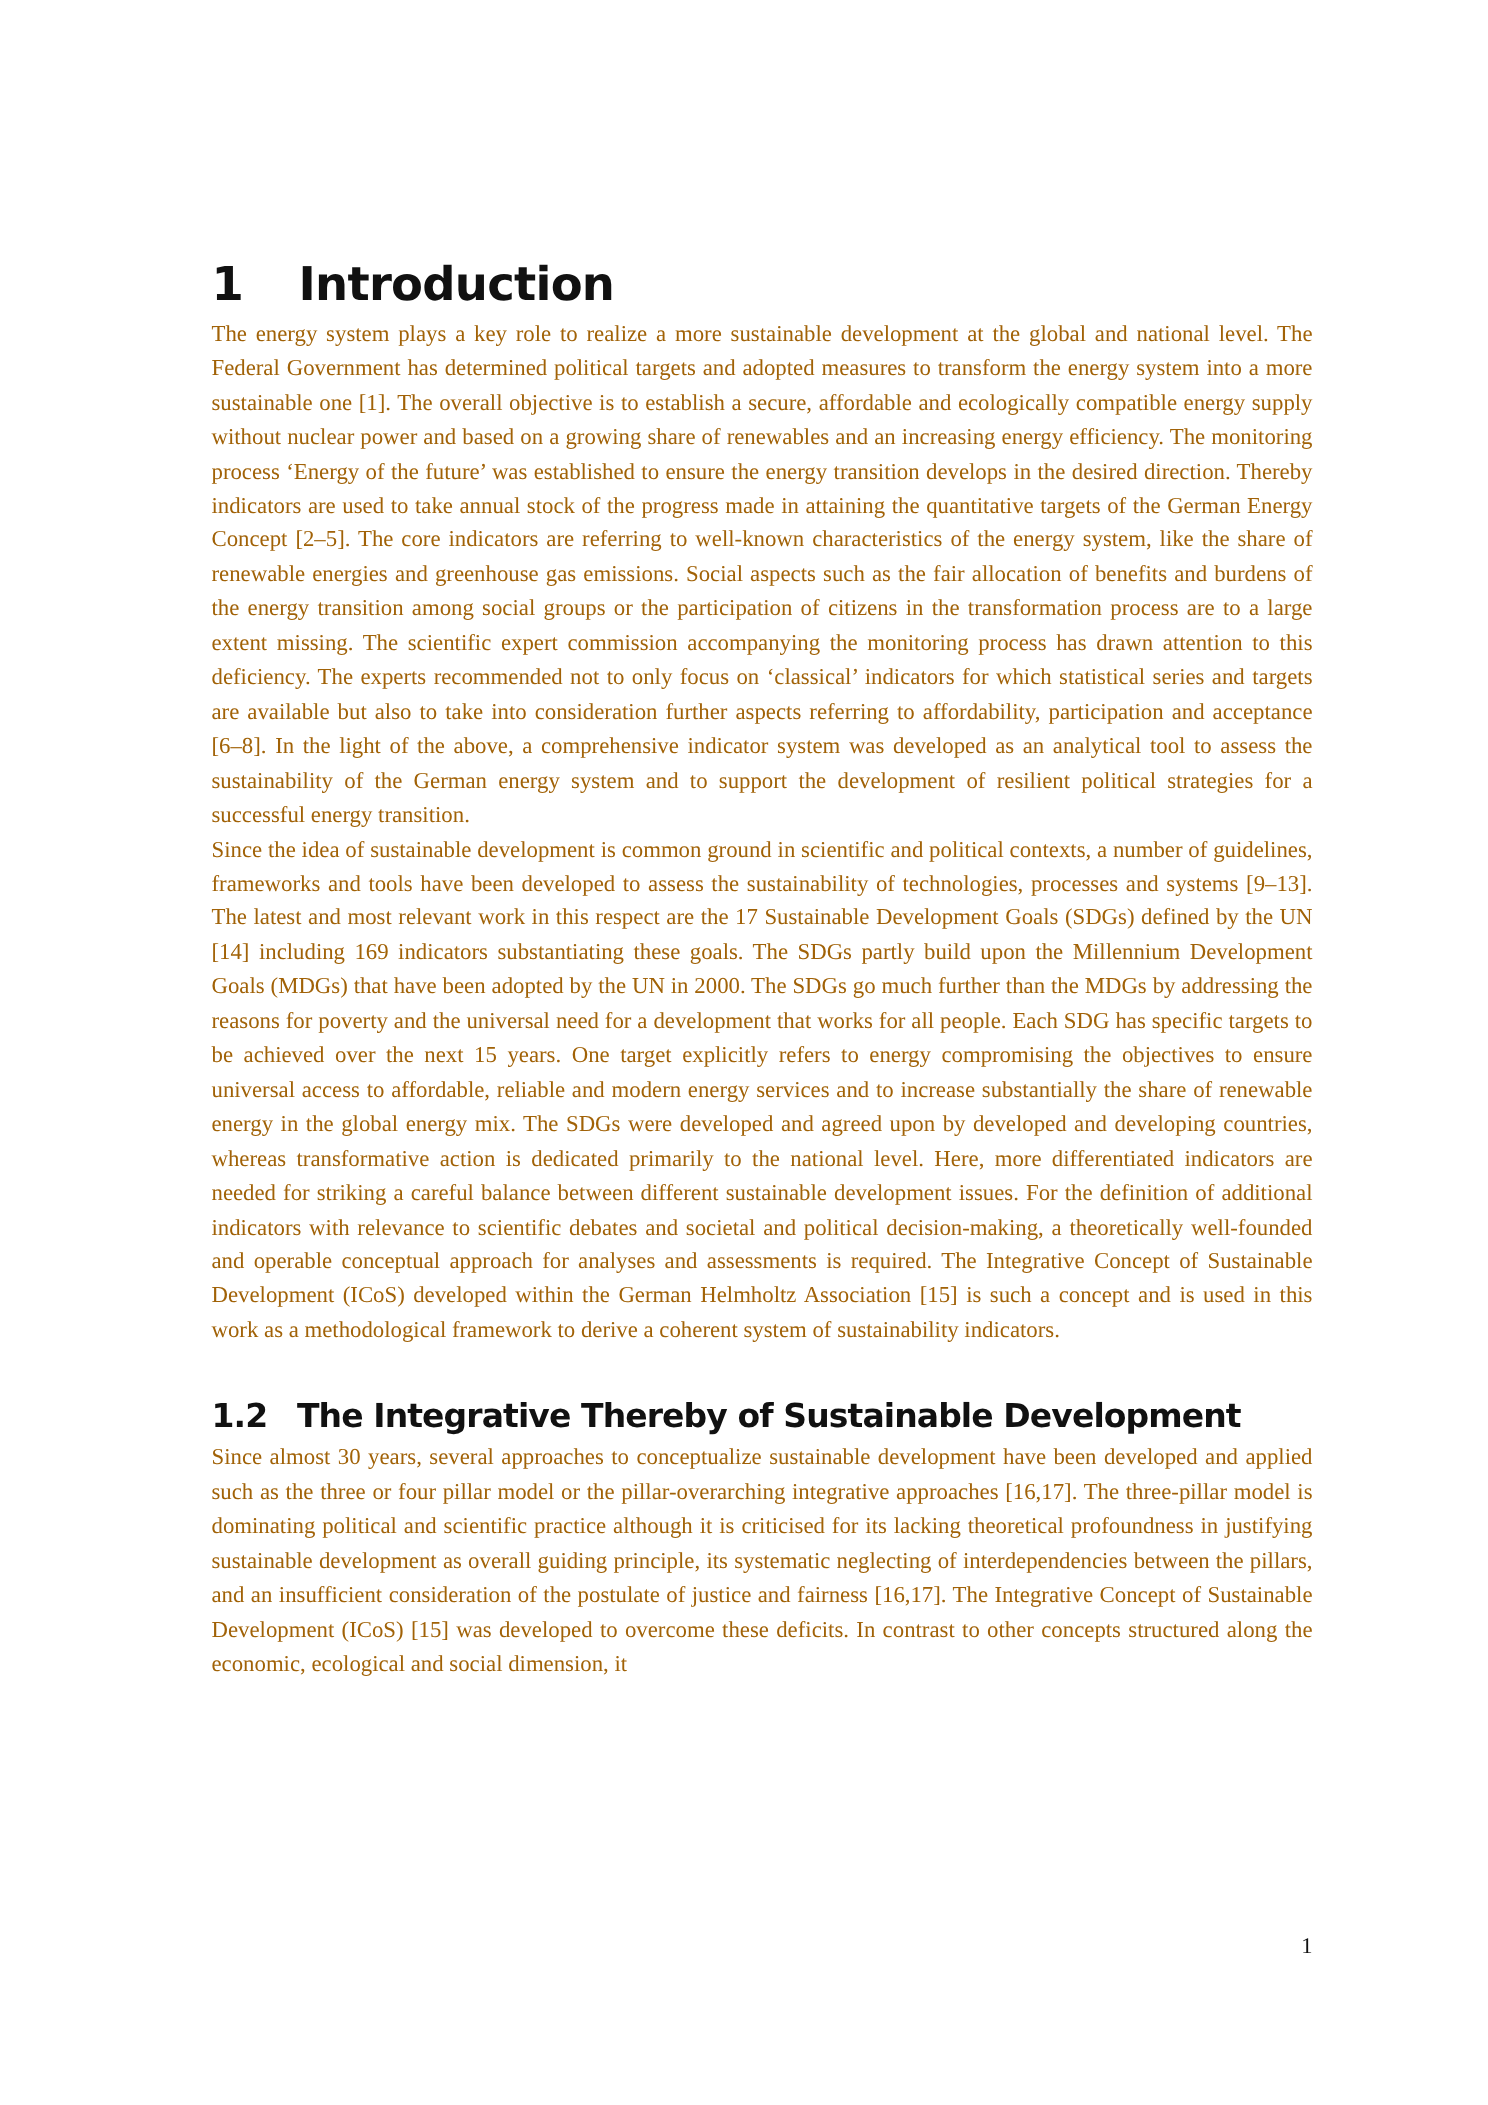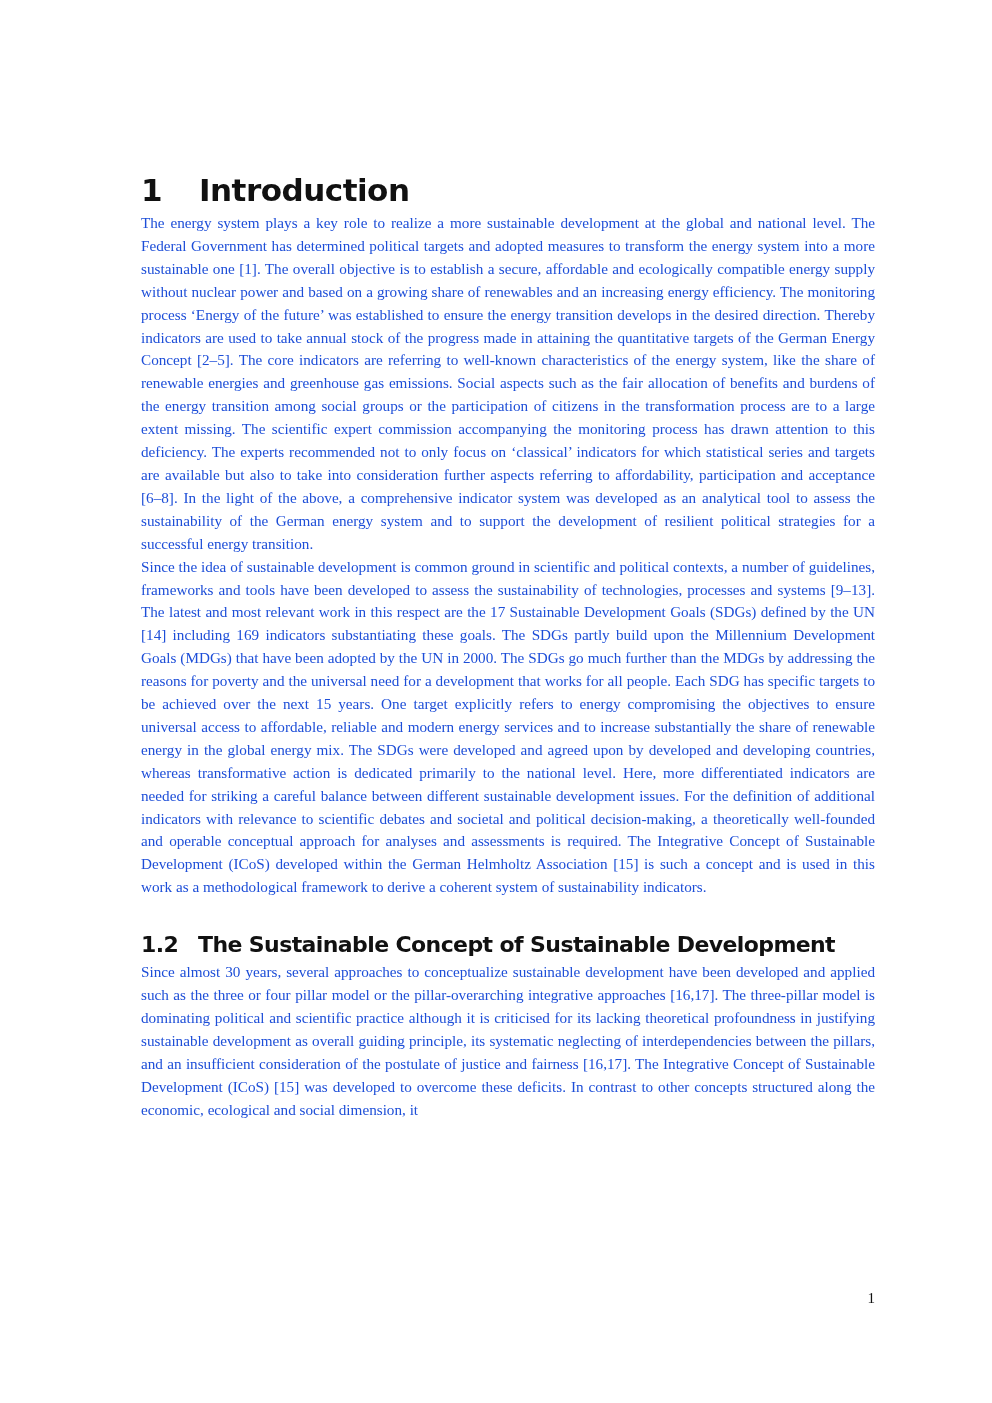--- a/index.html
+++ b/index.html
@@ -25,21 +25,21 @@
       letter-spacing: -0.6px;
       color: #111;
     }
     h2.section .num { display: inline-block; width: 57px; }
     p.body {
       font-family: "Liberation Serif", serif;
       font-size: 15.2px;
       line-height: 22.9px;
       text-align: justify;
       margin: 0;
-      color: #1d4ed8;
+      color: #a16207;
       hyphens: manual;
     }
     .p1 { margin-top: 30px; }
     .p2 { margin-top: 12px; }
     .h2wrap { margin-top: 30px; }
     .p3 { margin-top: 14px; }
     .pagenum {
       position: absolute; left: 860px; top: 1290px; width: 15px; text-align: right;
       font-family: "Liberation Serif", serif; font-size: 15px; color: #111;
     }
@@ -52,21 +52,21 @@
 
     <h1 class="chapter">
       <span class="num">1</span><span>Introduction</span>
     </h1>
 
     <p class="body p1">The energy system plays a key role to realize a more sustainable development at the global and national level. The Federal Government has determined political targets and adopted measures to transform the energy system into a more sustainable one [1]. The overall objective is to establish a secure, affordable and ecologically com­patible energy supply without nuclear power and based on a growing share of renewables and an increasing energy efficiency. The monitoring process ‘Energy of the future’ was established to ensure the energy transition develops in the desired direction. Thereby indicators are used to take annual stock of the progress made in attaining the quantitative targets of the German Energy Concept [2–5]. The core indicators are referring to well-known characteristics of the energy system, like the share of renewable energies and greenhouse gas emissions. Social aspects such as the fair allocation of benefits and burdens of the energy transition among social groups or the participation of citizens in the transformation process are to a large extent missing. The scientific expert commission accompanying the monitoring process has drawn attention to this deficiency. The experts recommended not to only focus on ‘classical’ indicators for which statistical series and targets are available but also to take into consideration further aspects referring to affordability, participation and ac­ceptance [6–8]. In the light of the above, a comprehensive indicator system was developed as an analytical tool to assess the sustainability of the German energy system and to support the development of resilient political strategies for a successful energy transition.</p>
     <p class="body p2">Since the idea of sustainable development is common ground in scientific and political contexts, a number of guidelines, frameworks and tools have been developed to assess the sustainability of technologies, processes and systems [9–13]. The latest and most relevant work in this respect are the 17 Sustainable Development Goals (SDGs) defined by the UN [14] including 169 indicators substantiating these goals. The SDGs partly build upon the Millennium Development Goals (MDGs) that have been adopted by the UN in 2000. The SDGs go much further than the MDGs by addressing the reasons for poverty and the universal need for a development that works for all people. Each SDG has specific targets to be achieved over the next 15 years. One target explicitly refers to energy compromising the objectives to ensure universal access to affordable, reliable and modern energy services and to increase substantially the share of renewable energy in the global energy mix. The SDGs were developed and agreed upon by developed and developing countries, whereas transformative action is dedicated primarily to the national level. Here, more differentiated indicators are needed for striking a careful balance between different sustainable development issues. For the definition of additional indicators with relevance to scientific debates and societal and political decision-making, a theoretically well-founded and operable conceptual approach for analyses and assessments is required. The Integrative Concept of Sus­tainable Development (ICoS) developed within the German Helmholtz Association [15] is such a concept and is used in this work as a methodological framework to derive a coherent system of sustainability indicators.</p>
 
     <div class="h2wrap">
       <h2 class="section">
-        <span class="num">1.2</span><span>The Sustainable Concept of Sustainable Development</span>
+        <span class="num">1.2</span><span>The Integrative Thereby of Sustainable Development</span>
       </h2>
     </div>
 
     <p class="body p3">Since almost 30 years, several approaches to conceptualize sustainable development have been developed and applied such as the three or four pillar model or the pillar-overarching integrative approaches [16,17]. The three-pillar model is dominating political and scientific practice although it is criticised for its lacking theoret­ical profoundness in justifying sustainable development as overall guiding principle, its systematic neglecting of interdependencies between the pillars, and an insufficient consideration of the postulate of justice and fair­ness [16,17]. The Integrative Concept of Sustainable Development (ICoS) [15] was developed to overcome these deficits. In contrast to other concepts structured along the economic, ecological and social dimension, it</p>
   </div>
 
   <div class="pagenum">1</div>
 </div>
 
 </body></html>

